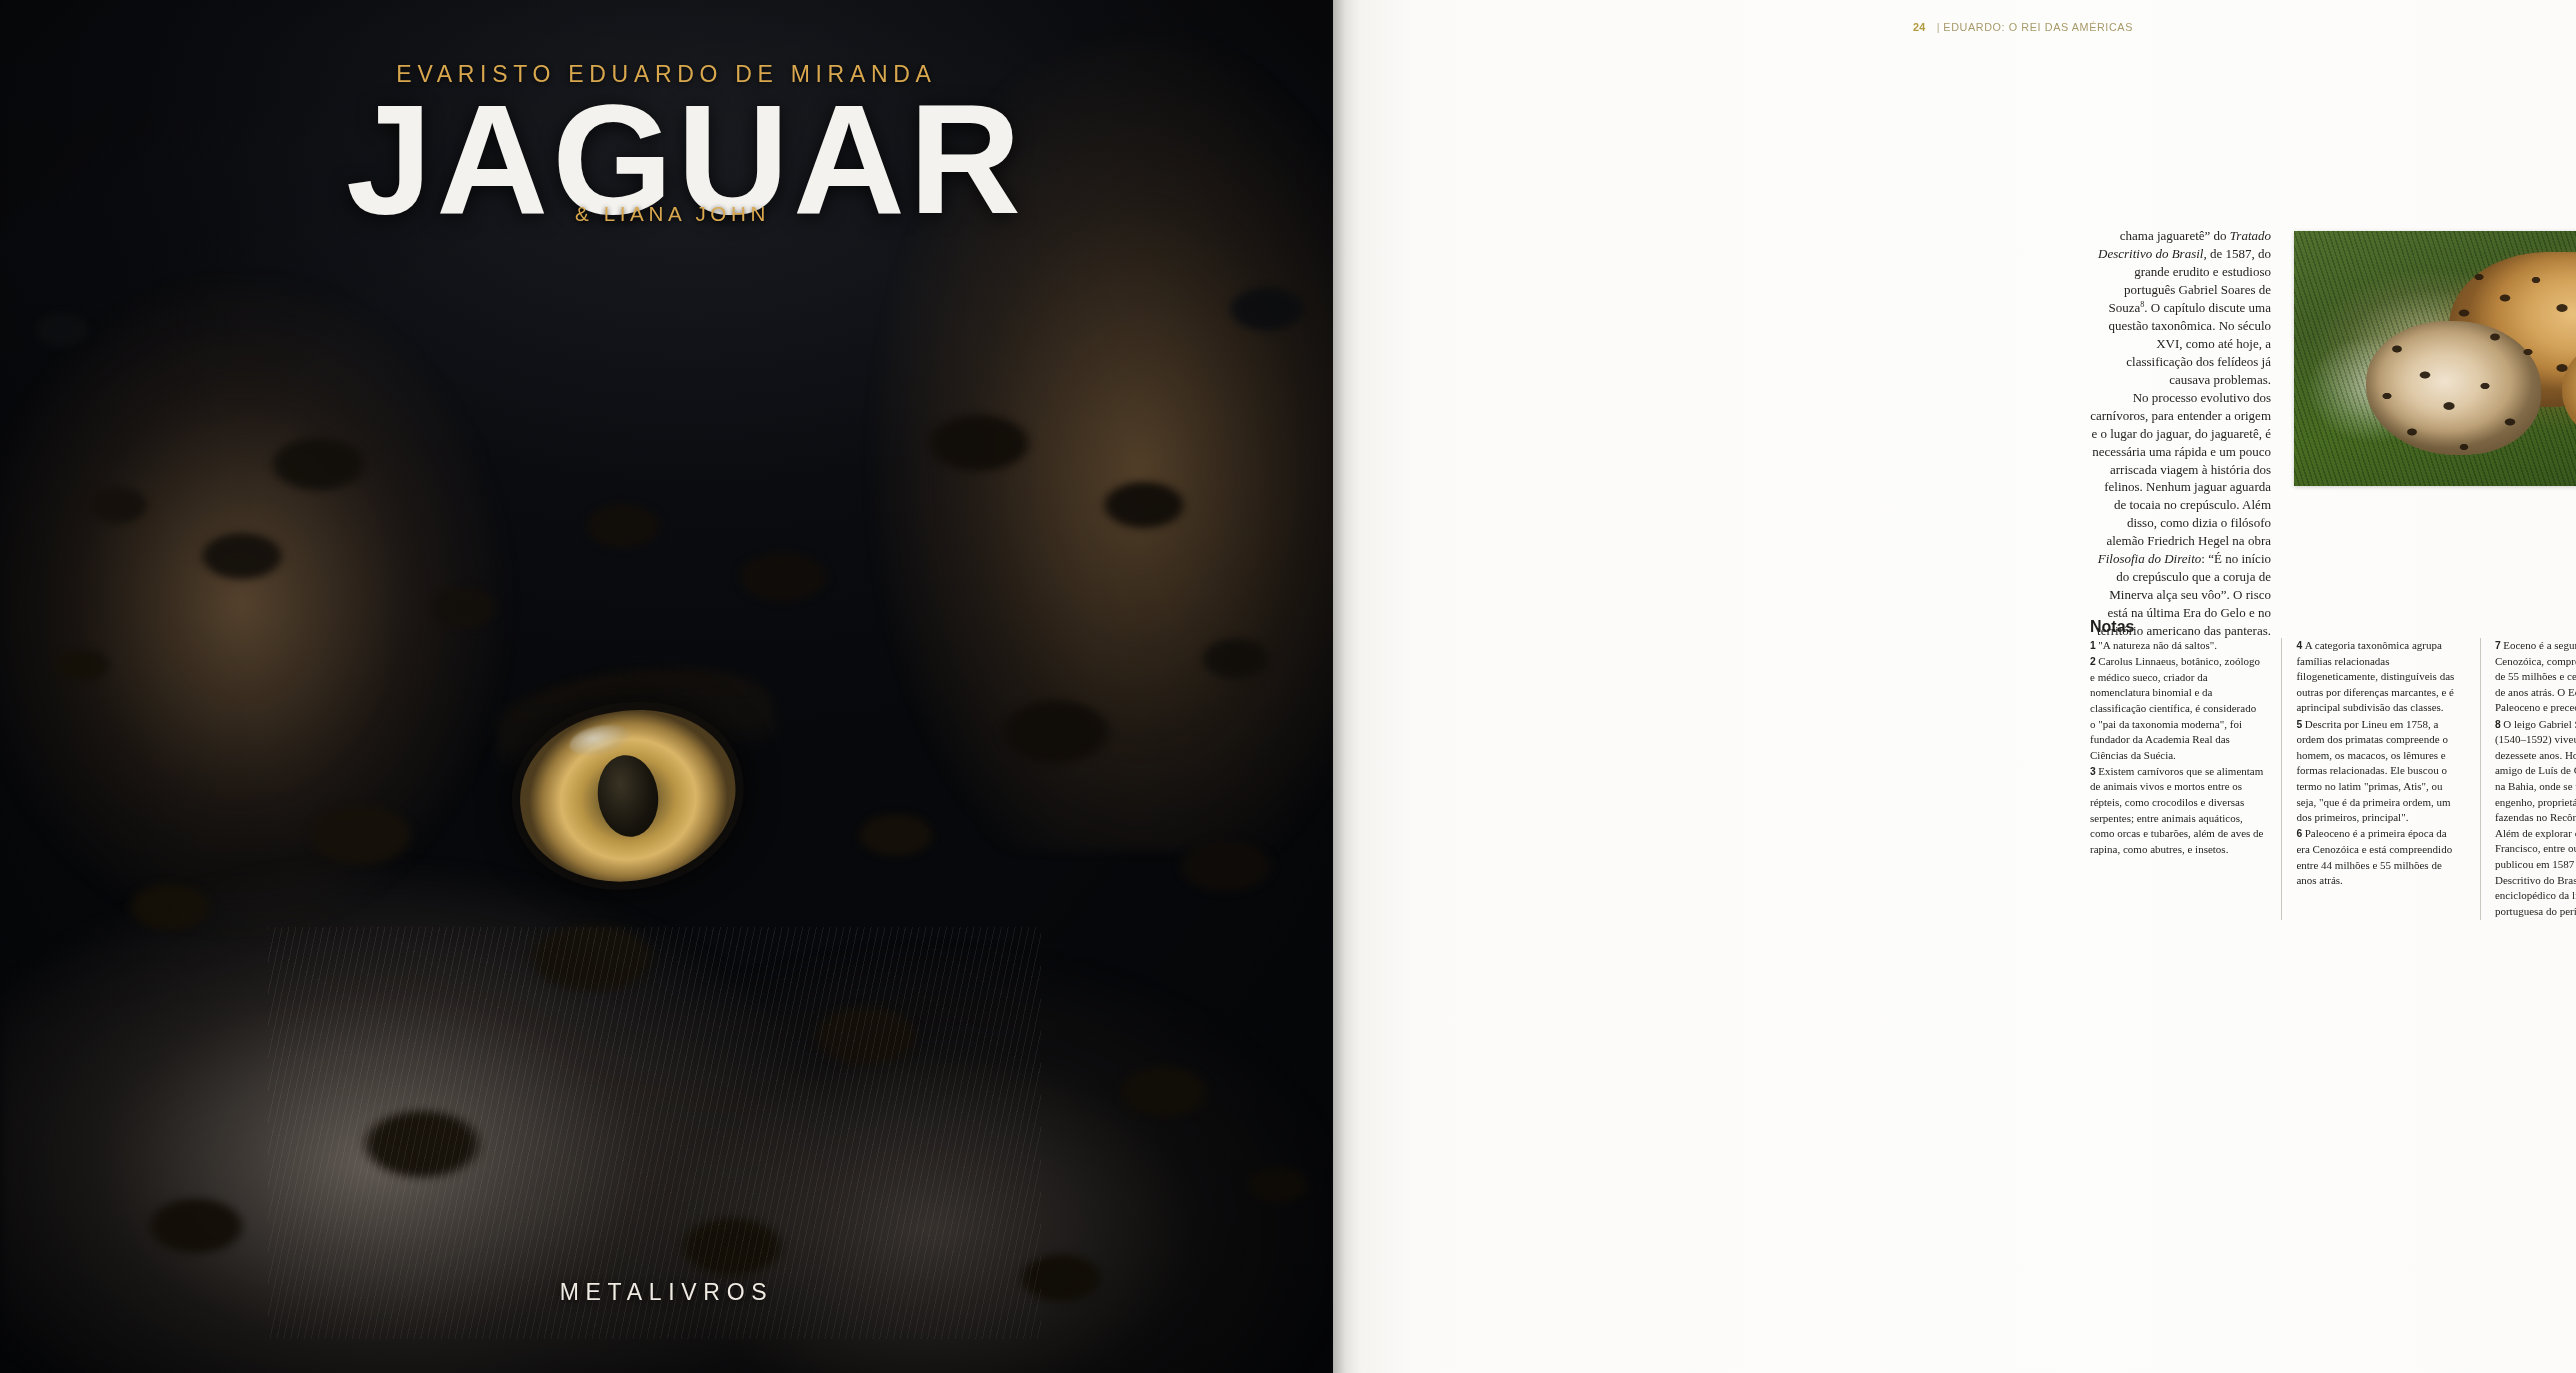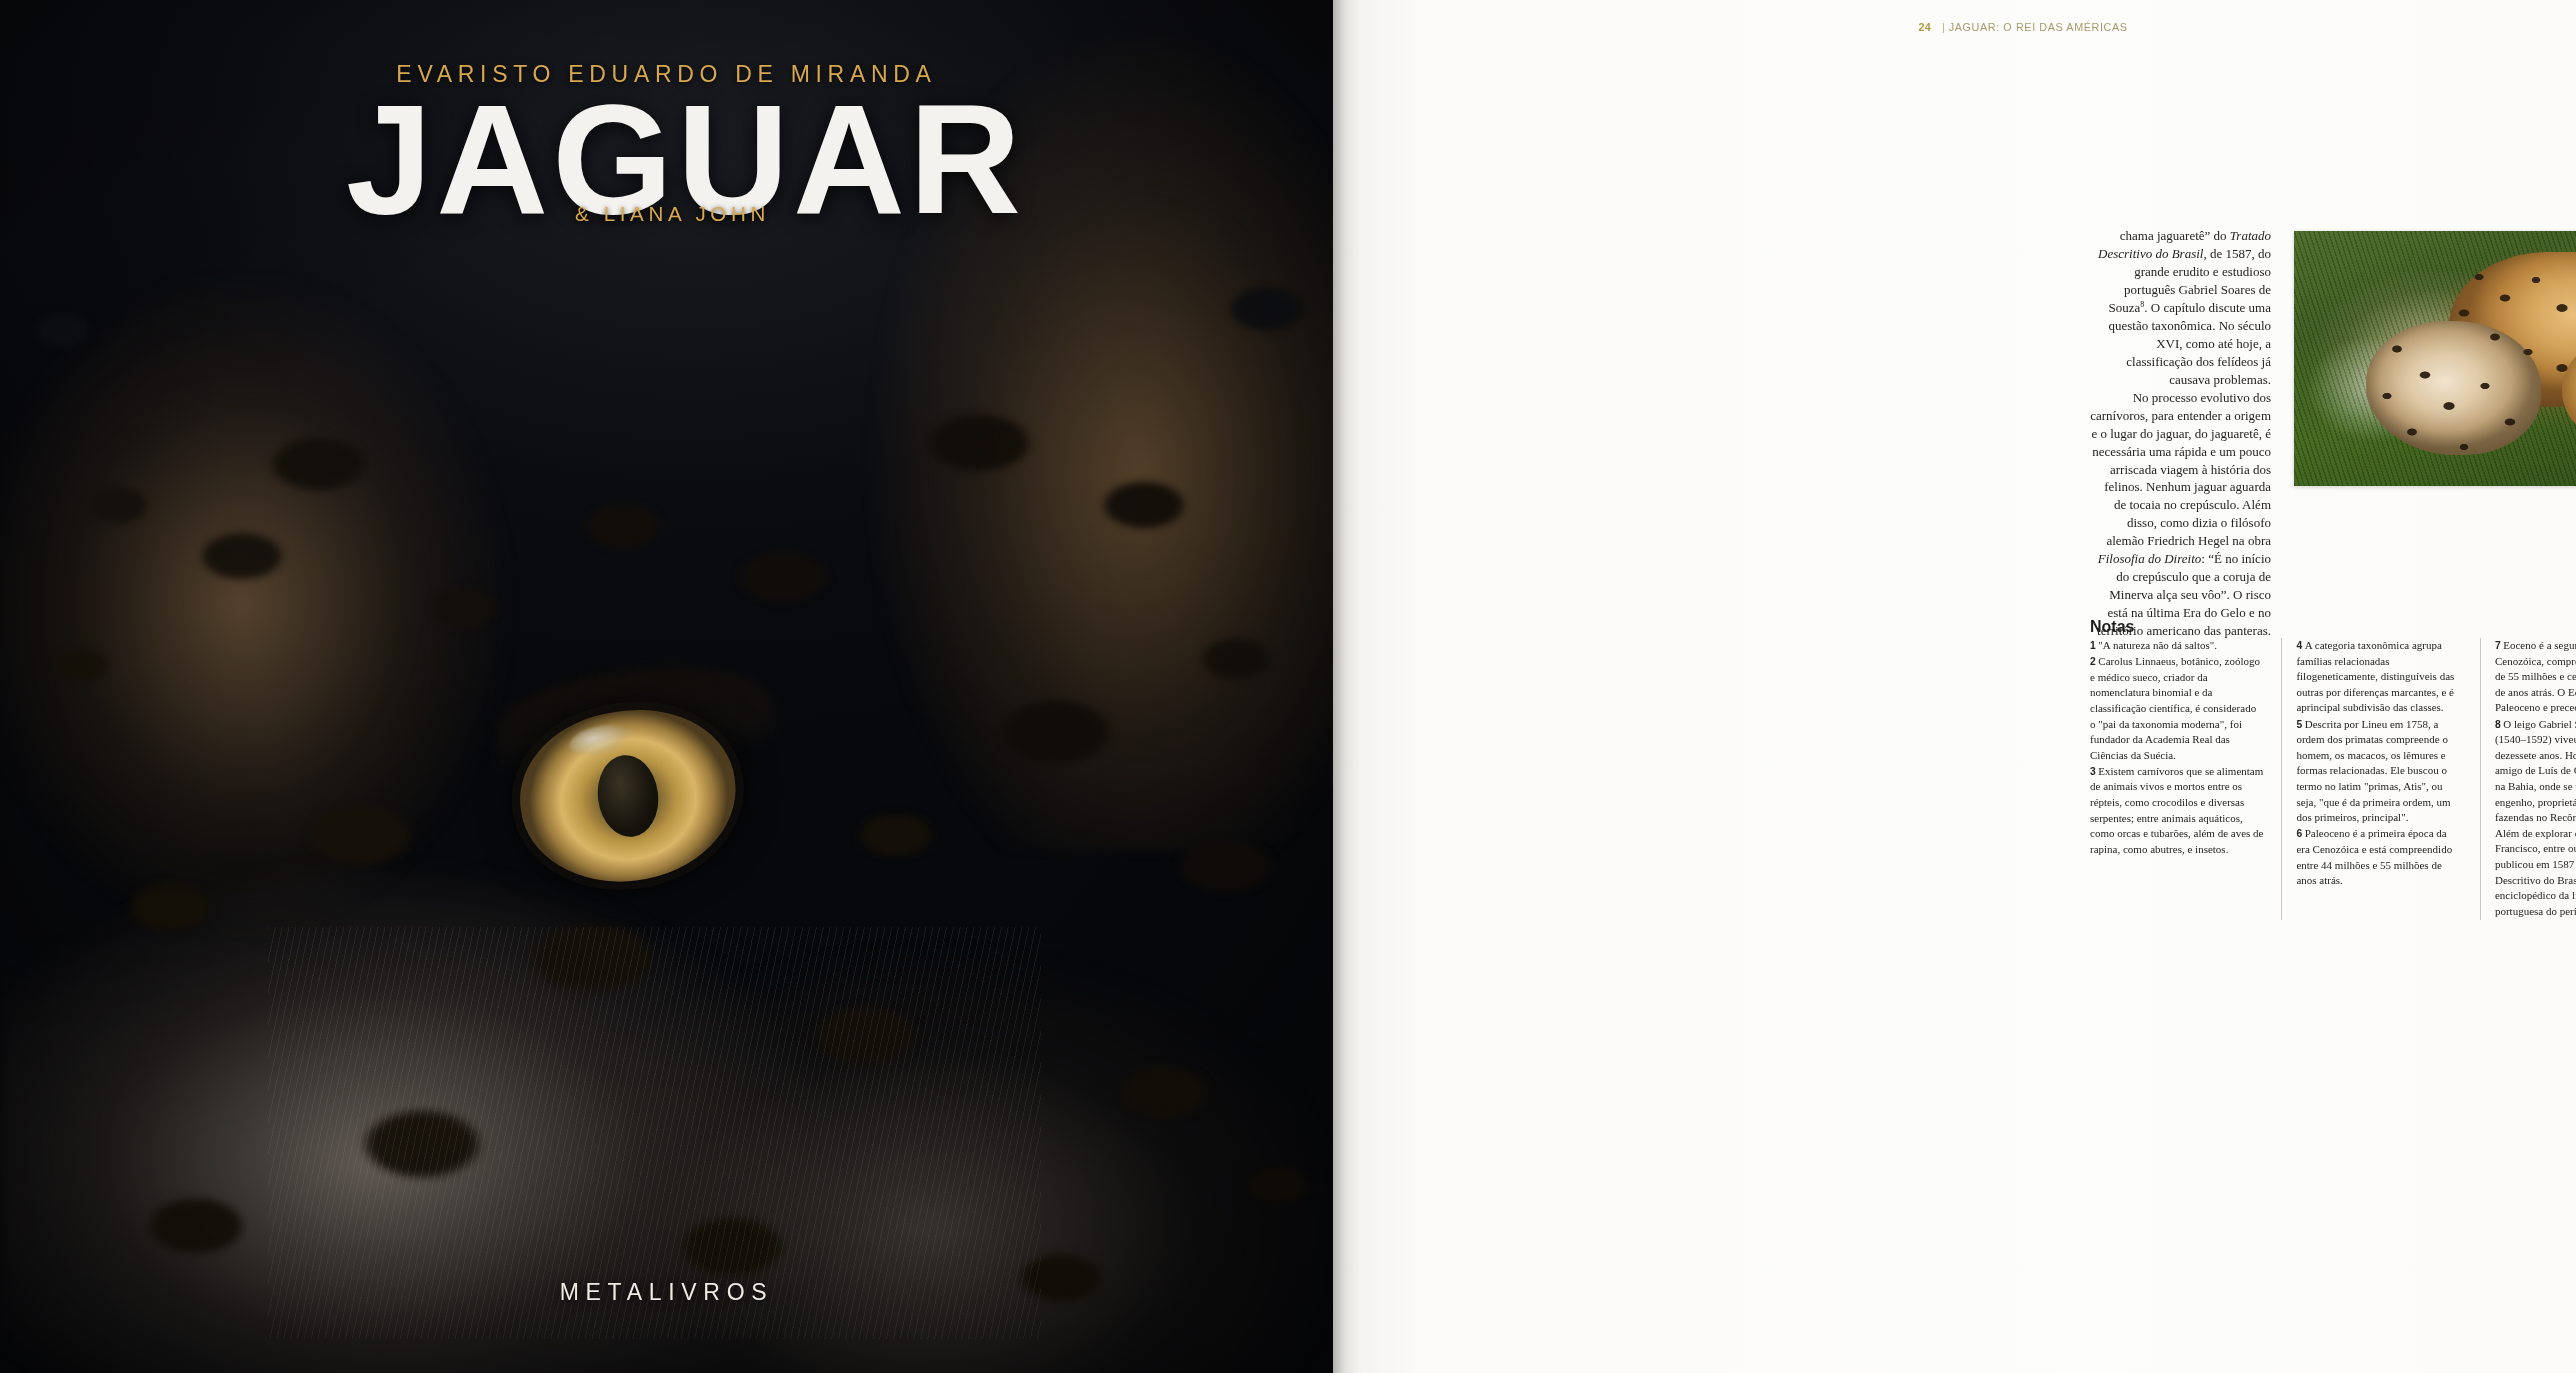--- a/index.html
+++ b/index.html
@@ -399,21 +399,21 @@
       <div class="cover-title">JAGUAR</div>
       <div class="author-second">&amp; LIANA JOHN</div>
       <div class="publisher">METALIVROS</div>
     </div>
   </div>
 
   <div class="page">
     <div class="gutter-shadow"></div>
 
     <div class="page-header">
-      <span class="folio">24</span><span class="sep">|</span><span class="chapter">JAGUAR: O REI DAS AMÉRICAS</span>
+      <span class="folio">24</span><span class="sep">|</span><span class="chapter">EDUARDO: O REI DAS AMÉRICAS</span>
     </div>
 
     <div class="body-col">
       <p>chama jaguaretê” do <i>Tratado Descritivo do Brasil</i>, de 1587, do grande erudito e estudioso português Gabriel Soares de Souza<sup>8</sup>. O capítulo discute uma questão taxonômica. No século XVI, como até hoje, a classificação dos felídeos já causava problemas.</p>
       <p>No processo evolutivo dos carnívoros, para entender a origem e o lugar do jaguar, do jaguaretê, é necessária uma rápida e um pouco arriscada viagem à história dos felinos. Nenhum jaguar aguarda de tocaia no crepúsculo. Além disso, como dizia o filósofo alemão Friedrich Hegel na obra <i>Filosofia do Direito</i>: “É no início do crepúsculo que a coruja de Minerva alça seu vôo”. O risco está na última Era do Gelo e no território americano das panteras.</p>
     </div>
 
     <div class="photo">
       <div class="grass"></div>
       <div class="jaguar-a"></div>

